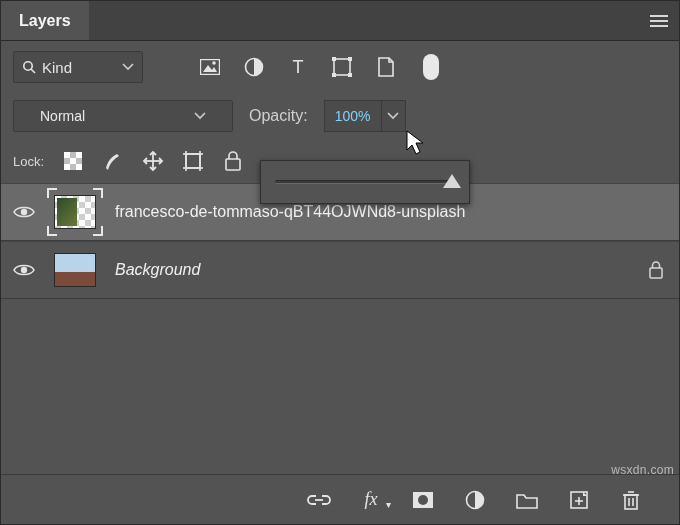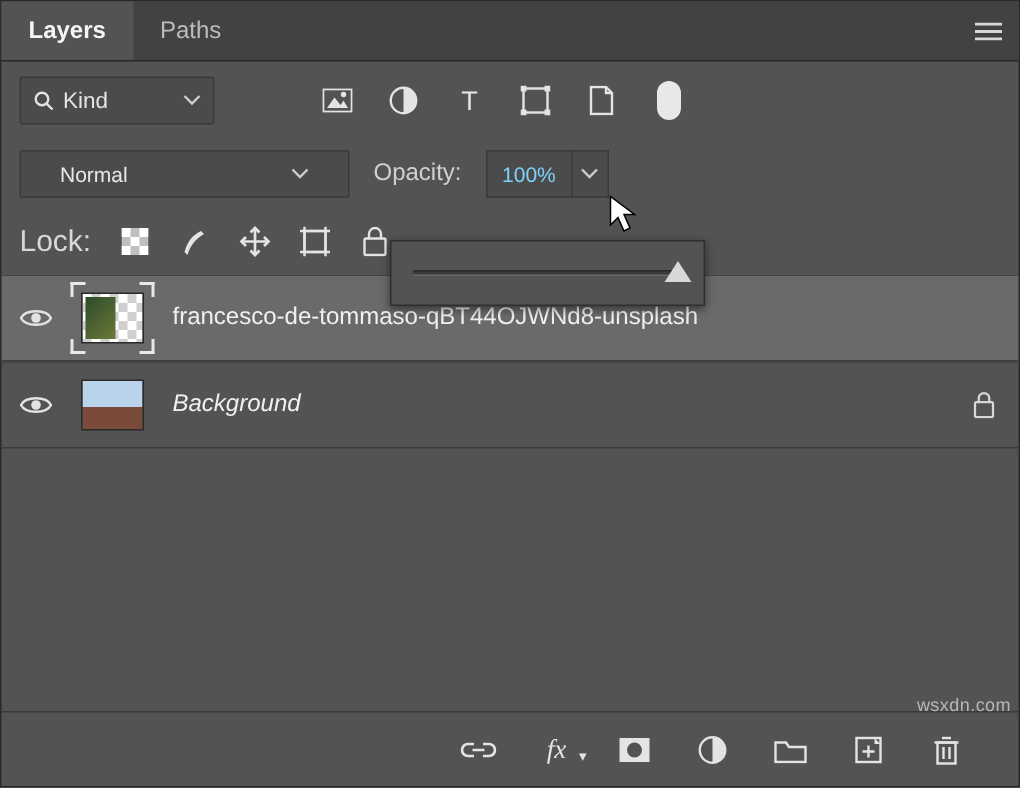--- a/index.html
+++ b/index.html
@@ -5,37 +5,37 @@
   * { box-sizing: border-box; margin: 0; padding: 0; font-family: -apple-system, "Segoe UI", Arial, sans-serif; }
   body { background: #535353; width: 680px; height: 525px; overflow: hidden; color: #e8e8e8; font-size: 14px; position: relative; }
   .panel { background: #535353; width: 680px; height: 525px; display: flex; flex-direction: column; border: 1px solid #2a2a2a; }
   
   .tabs { display: flex; align-items: center; height: 40px; background: #424242; border-bottom: 1px solid #2a2a2a; }
   .tab { padding: 0 18px; height: 100%; display: flex; align-items: center; color: #bcbcbc; cursor: pointer; font-size: 16px; }
   .tab.active { background: #535353; color: #f5f5f5; font-weight: 600; }
   .tabs .spacer { flex: 1; }
   .menu-icon { width: 40px; height: 100%; display: flex; align-items: center; justify-content: center; cursor: pointer; }
   
-  .filter-row { display: flex; align-items: center; height: 52px; padding: 16px 12px; gap: 25px; }
+  .filter-row { display: flex; align-items: center; height: 52px; padding: 16px 12px; gap: 10px; }
   .filter-type { display: flex; align-items: center; gap: 6px; border: 1px solid #3a3a3a; background: #4b4b4b; padding: 4px 8px; border-radius: 2px; height: 32px; }
   .filter-type .search-ic { width: 14px; height: 14px; }
   .filter-type .label { color: #e4e4e4; font-size: 15px; flex:1; }
   .filter-type .chev { margin-left: 18px; }
   .type-btns { display: flex; align-items: center; gap: 22px; margin-left: 46px; }
   .type-btn { width: 22px; height: 22px; display: flex; align-items: center; justify-content: center; color: #e8e8e8; cursor: pointer; }
   .pill { width: 16px; height: 26px; border-radius: 9px; background: #e8e8e8; margin-left: 4px; cursor: pointer; }
   
   .blend-row { display: flex; align-items: center; height: 46px; padding: 0 12px; gap: 16px; position: relative; }
   .blend-mode { display: flex; align-items: center; justify-content: space-between; border: 1px solid #3a3a3a; background: #4b4b4b; padding: 4px 26px; width: 220px; height: 32px; border-radius: 2px; }
   .op-label { color: #d0d0d0; font-size: 16px; }
   .op-field { display: flex; align-items: center; border: 1px solid #3a3a3a; background: #4b4b4b; height: 32px; }
   .op-val { padding: 2px 10px; color: #7dd3fc; }
   .op-chev { width: 24px; height: 100%; display:flex; align-items:center; justify-content:center; border-left:1px solid #3a3a3a; }
   
-  .lock-row { display: flex; align-items: center; height: 44px; padding: 0 12px; gap: 18px; color: #d8d8d8; font-size: 20px; }
+  .lock-row { display: flex; align-items: center; height: 44px; padding: 0 12px; gap: 18px; color: #d8d8d8; font-size: 13px; }
   .lock-row .ic { width: 22px; height: 22px; display: flex; align-items: center; justify-content: center; cursor: pointer; }
   
   .slider-pop { position: absolute; left: 260px; top: 160px; width: 210px; height: 44px; background: #535353; border: 1px solid #2f2f2f; box-shadow: 0 2px 6px rgba(0,0,0,.5); display: flex; align-items: center; padding: 0 14px; }
   .slider-track { height: 4px; background: #3a3a3a; width: 100%; border-radius: 2px; position: relative; border-top:1px solid #2a2a2a; border-bottom:1px solid #6a6a6a; }
   .slider-thumb { position: absolute; right: -6px; top: -7px; width: 0; height: 0; border-left: 9px solid transparent; border-right: 9px solid transparent; border-bottom: 14px solid #d8d8d8; }
   
   .cursor { position: absolute; left: 406px; top: 130px; pointer-events:none; }
   
   .layers { flex: 1; overflow: auto; }
   .layer { display: flex; align-items: center; height: 58px; border-top: 1px solid #444; border-bottom: 1px solid #3c3c3c; padding: 0 12px; gap: 16px; }
@@ -62,21 +62,20 @@
   svg { display:block; }
   .chev svg, .op-chev svg { opacity:.85; }
 </style>
 </head>
 <body>
 
 <div class="panel">
 
   <div class="tabs">
     <div class="tab active">Layers</div>
-    <div class="tab">Paths</div>
     <div class="spacer"></div>
     <div class="menu-icon">
       <svg width="18" height="12" viewBox="0 0 18 12">
           <g stroke="#d8d8d8" stroke-width="2">
             <line x1="0" y1="1" x2="18" y2="1"></line>
             <line x1="0" y1="6" x2="18" y2="6"></line>
             <line x1="0" y1="11" x2="18" y2="11"></line>
           </g>
         </svg>
     </div>

